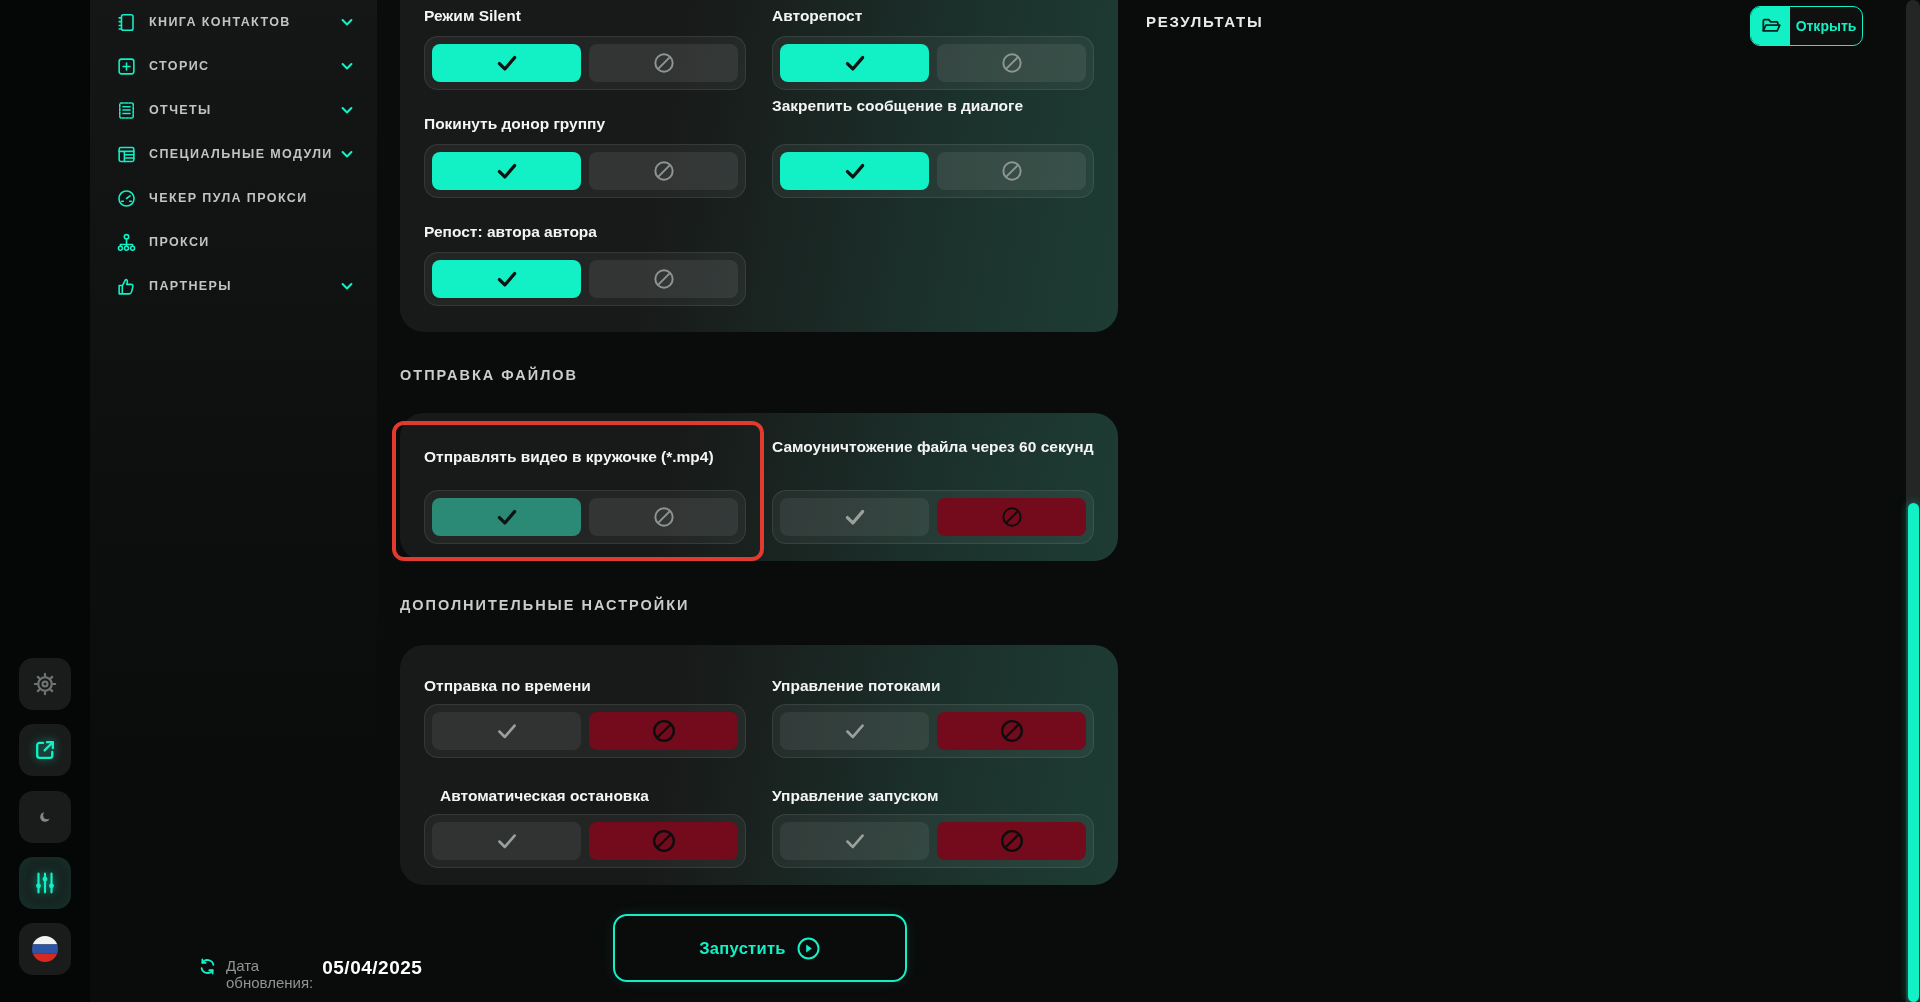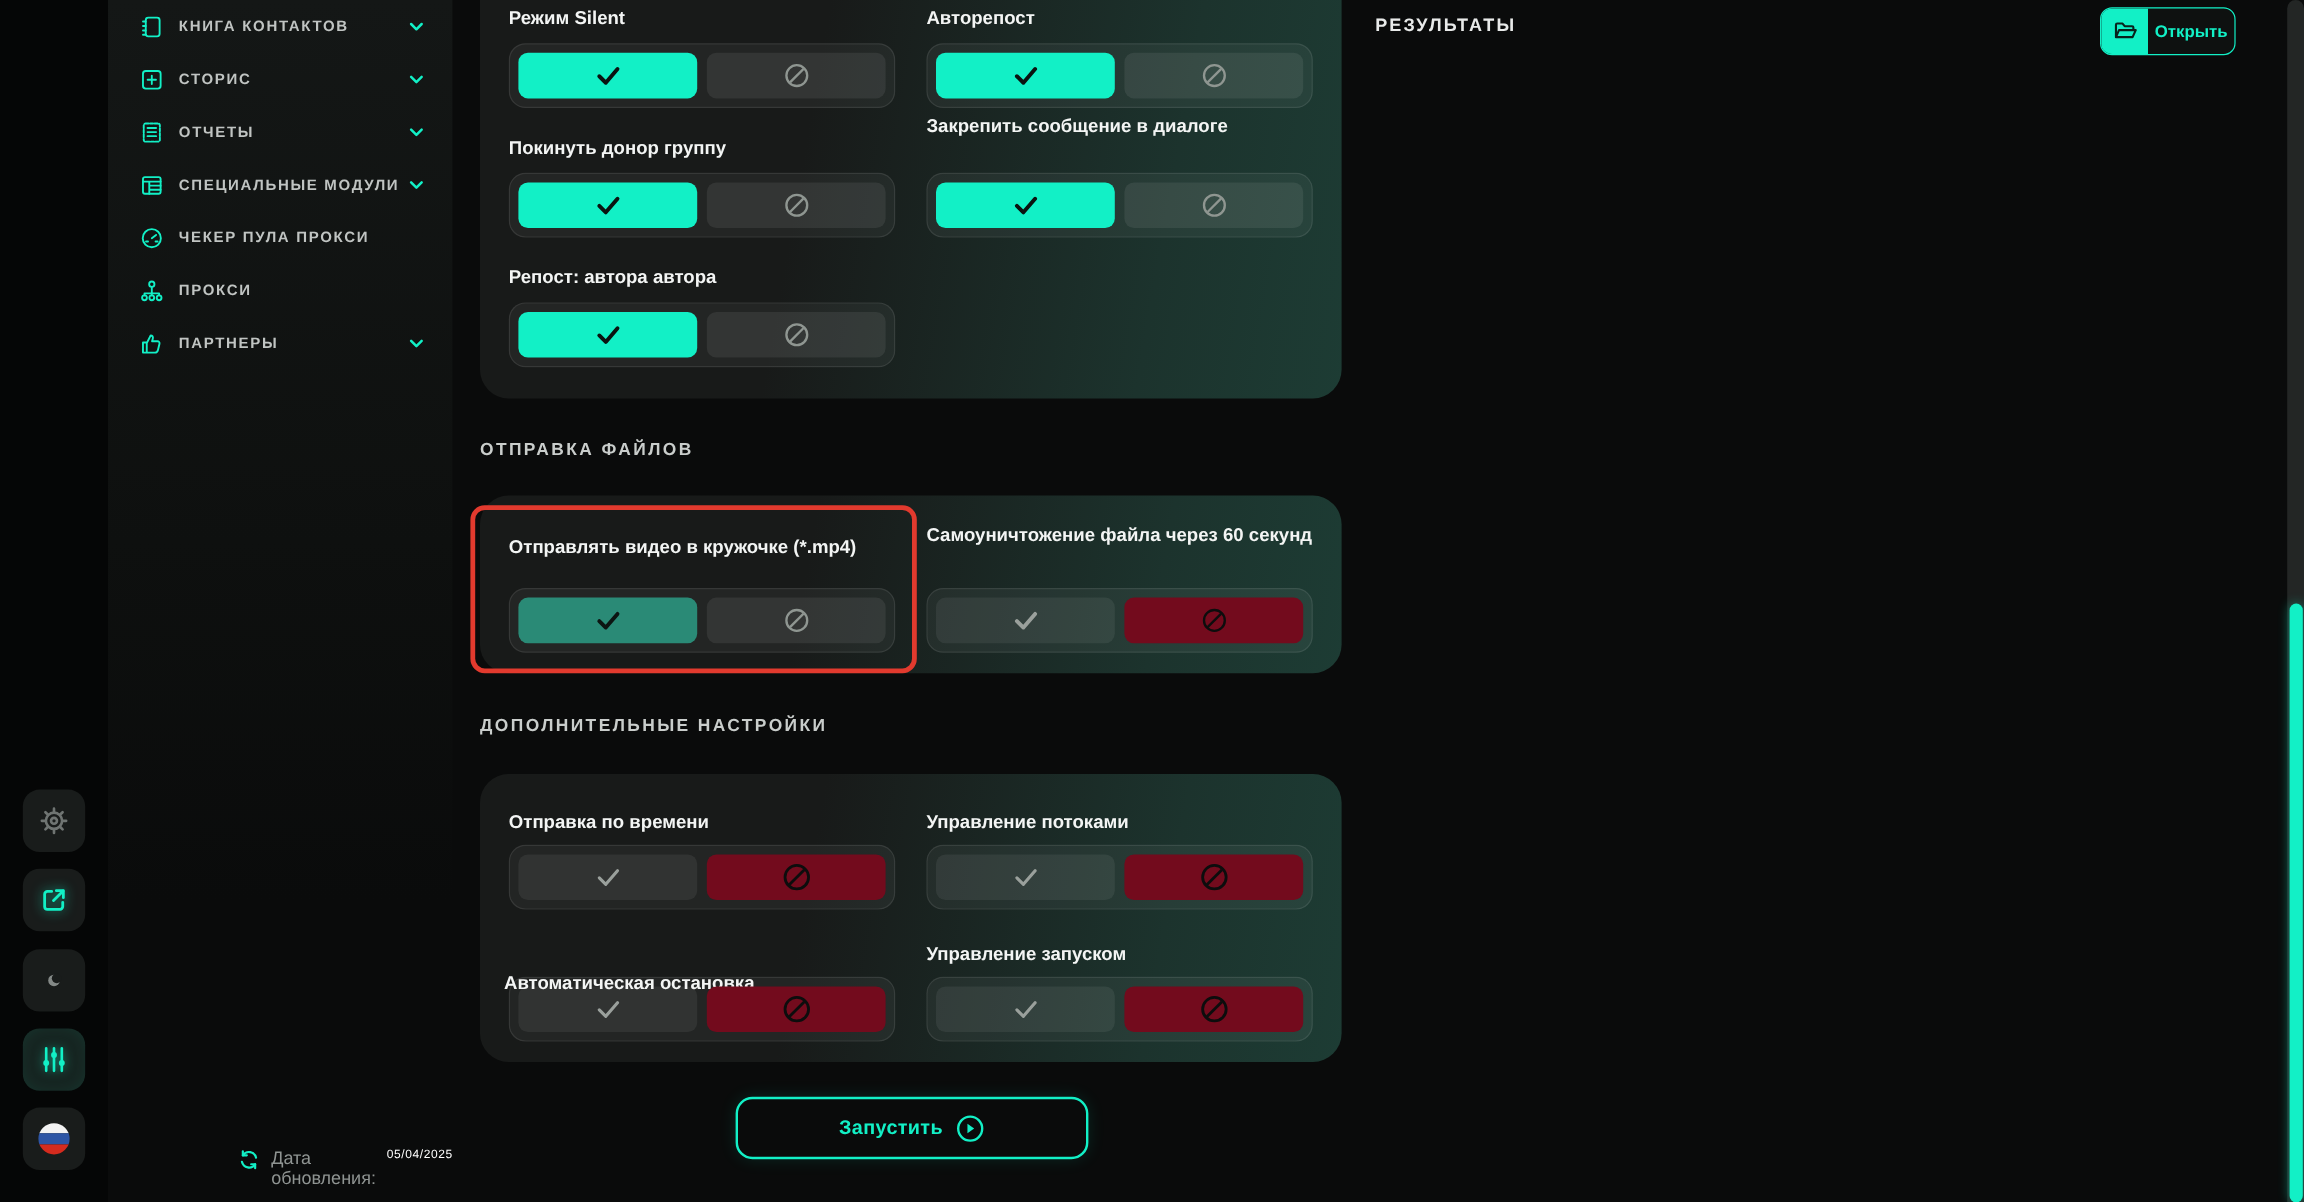--- a/index.html
+++ b/index.html
@@ -55,29 +55,29 @@
   
   .st-off .seg-on{background:rgba(255,255,255,.065);}
   .st-off .seg-on svg *{stroke:#9aa09c;}
   .st-off .seg-off{background:var(--danger);}
   .st-off .seg-off svg *{stroke:#0c0d0d;}
 
   .hl-rect{position:absolute;left:392px;top:421px;width:372px;height:140px;
     border:4px solid var(--hl);border-radius:12px;z-index:6;pointer-events:none;}
 
   
-  .run-btn{position:absolute;left:613px;top:914px;width:294px;height:52px;border-radius:14px;
+  .run-btn{position:absolute;left:613px;top:914px;width:294px;height:68px;border-radius:14px;
     border:2px solid var(--accent);background:transparent;display:flex;align-items:center;justify-content:center;
     gap:10px;cursor:pointer;box-shadow:0 0 14px rgba(18,240,198,.12);}
   .run-btn span{color:var(--accent);font-size:16.5px;font-weight:700;letter-spacing:.3px;}
 
   
   .update-row{position:absolute;left:108px;top:957px;display:flex;align-items:flex-start;gap:9px;}
   .update-label{color:#8f9492;font-size:15px;}
-  .update-date{color:#ffffff;font-size:10px;font-weight:400;letter-spacing:.5px;}
+  .update-date{color:#ffffff;font-size:19px;font-weight:700;letter-spacing:.5px;}
 
   
   .results-title{position:absolute;left:1146px;top:13px;color:#e8eae9;font-size:15px;font-weight:700;letter-spacing:1.8px;}
   .open-btn{position:absolute;left:1750px;top:6px;width:113px;height:40px;border-radius:10px;
     border:1.5px solid var(--accent);overflow:hidden;display:flex;cursor:pointer;background:#0e1110;}
   .open-btn .ob-ico{width:39px;height:100%;background:var(--accent);display:flex;align-items:center;justify-content:center;}
   .open-btn .ob-txt{flex:1;display:flex;align-items:center;justify-content:center;color:var(--accent);font-size:14px;font-weight:700;}
 
   
   .sb-track{position:absolute;right:0;top:0;width:14px;height:1002px;background:#232625;border-radius:8px 8px 0 0;cursor:pointer;}
@@ -412,21 +412,21 @@
       </svg>
   </div>
   <div class="seg seg-off">
     <svg width="28" height="28" viewBox="0 0 24 24" fill="none" stroke-width="2">
         <circle cx="12" cy="12" r="8.4"></circle>
         <path d="M6.6 17.4 17.4 6.6"></path>
       </svg>
   </div>
 </div>
 
-<div class="t-label" style="left:420px;top:786px;margin-top:24px;">Автоматическая остановка</div>
+<div class="t-label" style="left:440px;top:786px;">Автоматическая остановка</div>
 <div class="toggle st-off" style="left:424px;top:814px;">
   <div class="seg seg-on">
     <svg width="30" height="26" viewBox="0 0 24 24" fill="none" stroke-width="2.4" stroke-linecap="round" stroke-linejoin="round">
         <path d="M5 12.5l5 5 9-10.5"></path>
       </svg>
   </div>
   <div class="seg seg-off">
     <svg width="28" height="28" viewBox="0 0 24 24" fill="none" stroke-width="2">
         <circle cx="12" cy="12" r="8.4"></circle>
         <path d="M6.6 17.4 17.4 6.6"></path>

